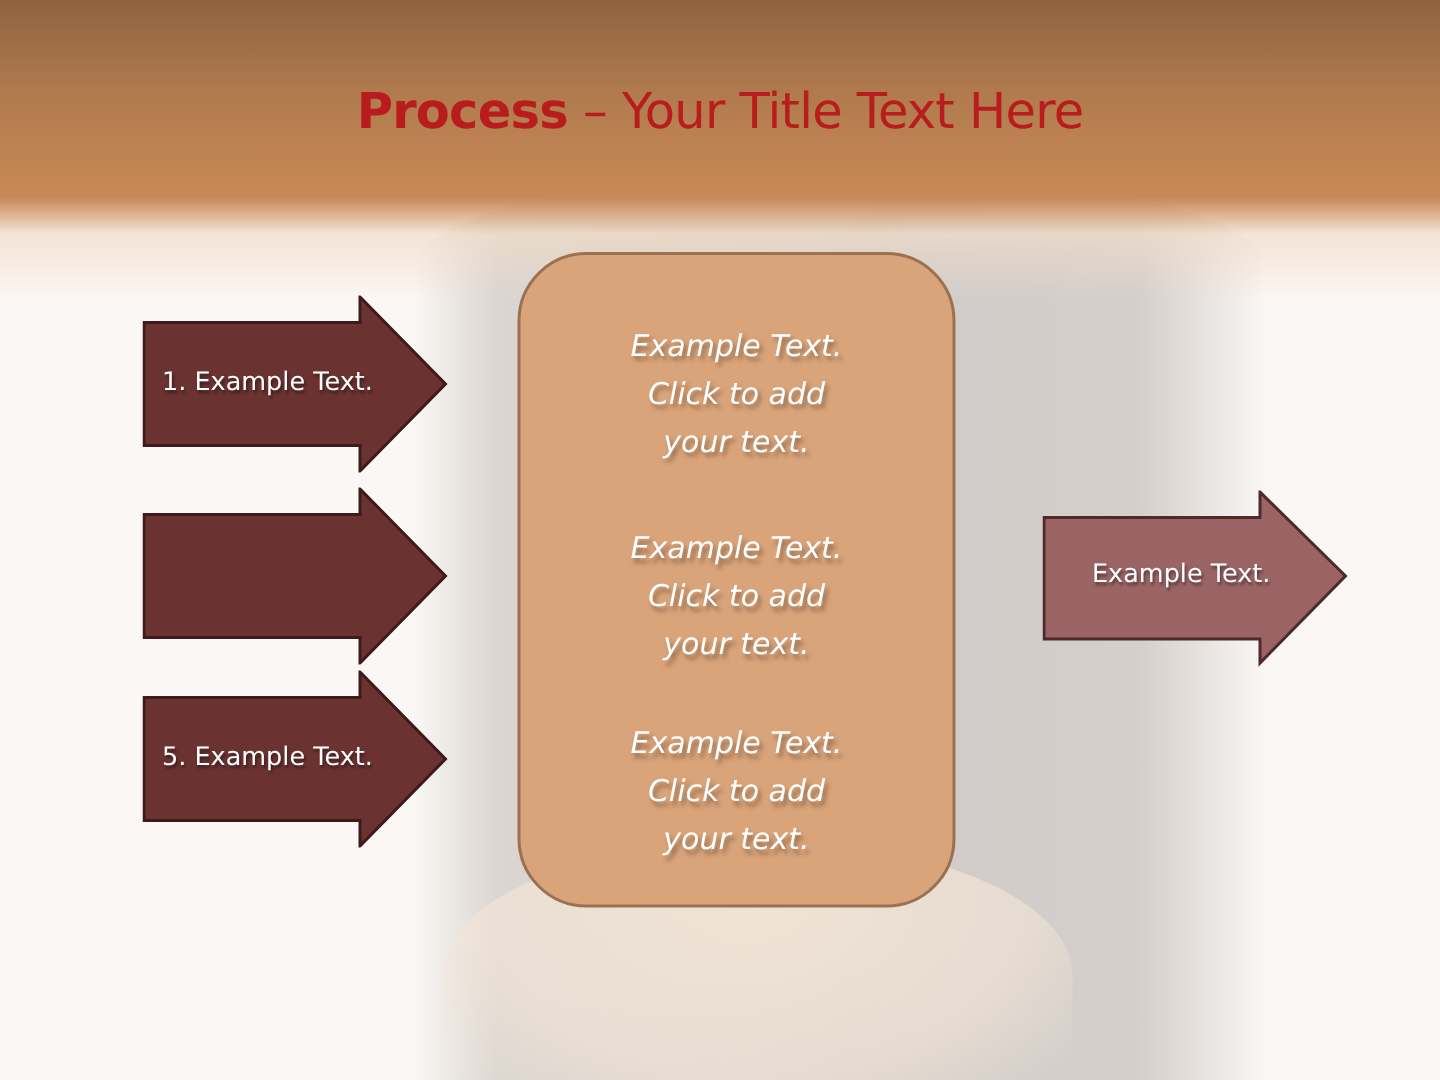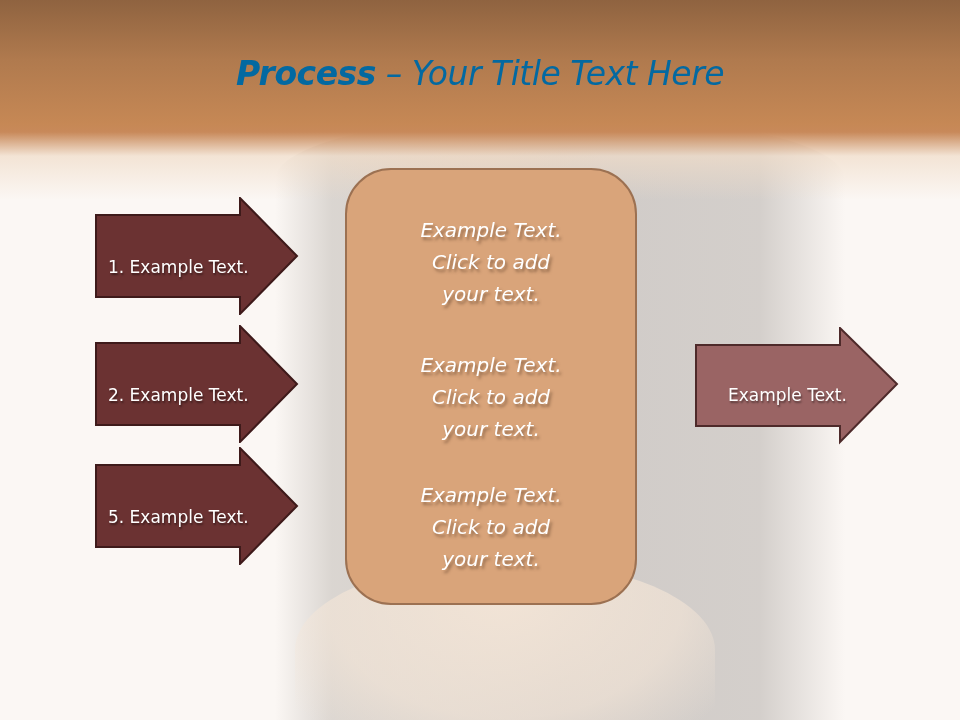--- a/index.html
+++ b/index.html
@@ -6,25 +6,25 @@
     body { width:960px; height:720px; overflow:hidden; position:relative; background:#fbf7f4; font-family:"Liberation Sans", sans-serif; }
     .bg { position:absolute; inset:0; background:#fbf7f4; }
     .photo { position:absolute; left:275px; top:120px; width:570px; height:600px; }
     .hair { position:absolute; inset:0;
       background: linear-gradient(90deg, rgba(251,247,244,0) 0%, rgba(210,205,200,0.8) 10%, rgba(200,195,192,0.85) 50%, rgba(205,200,196,0.85) 85%, rgba(251,247,244,0) 100%);
       border-radius: 40% 40% 0 0 / 10% 10% 0 0; }
     .face { position:absolute; left:30px; top:0; width:310px; height:90px; background:radial-gradient(ellipse at 50% 0%, rgba(232,205,185,0.7), rgba(232,205,185,0) 70%); }
     .shoulder { position:absolute; left:20px; top:440px; width:420px; height:180px; background:radial-gradient(ellipse at 50% 20%, rgba(245,230,215,0.9), rgba(245,230,215,0.6) 60%, rgba(245,230,215,0) 90%); border-radius:50% 50% 0 0; }
     .header { position:absolute; left:0; top:0; width:960px; height:200px;
       background: linear-gradient(180deg, #8f6340 0%, #b07a4e 30%, #c68855 62%, #c8895a 66%, rgba(240,220,200,0.7) 78%, rgba(251,247,244,0) 100%); }
-    .title { position:absolute; left:0; top:52px; width:960px; text-align:center; color:#0369a1; font-size:33px; line-height:44px; font-family:"DejaVu Sans", sans-serif; letter-spacing:-0.5px;font-style:italic; }
+    .title { position:absolute; left:0; top:52px; width:960px; text-align:center; color:#b91c1c; font-size:33px; line-height:44px; font-family:"DejaVu Sans", sans-serif; letter-spacing:-0.5px; }
     .title .bold { font-weight:bold; }
     .arrow { position:absolute; }
     .arrow svg { position:absolute; left:0; top:0; }
-    .arrow .label { position:absolute; left:0; top:0; color:#fff; font-size:17px; font-family:"DejaVu Sans", sans-serif; text-shadow:1px 2px 2px rgba(0,0,0,0.45); white-space:nowrap;margin-top:12px; }
+    .arrow .label { position:absolute; left:0; top:0; color:#fff; font-size:17px; font-family:"DejaVu Sans", sans-serif; text-shadow:1px 2px 2px rgba(0,0,0,0.45); white-space:nowrap; }
     .center-box { position:absolute; left:345px; top:168px; width:292px; height:437px; background:#d9a47a; border:2px solid #9c7152; border-radius:46px; box-sizing:border-box; }
     .block { position:absolute; left:0; width:100%; text-align:center; color:#fff; font-style:italic; font-size:20px; line-height:32px; font-family:"DejaVu Sans", sans-serif; text-shadow:2px 3px 3px rgba(90,60,40,0.55); }
     .block span { display:block; }
   </style>
 </head>
 <body>
 
 <div class="bg"></div>
 
 <div class="photo">
@@ -43,21 +43,20 @@
   <svg width="205" height="118">
     <polygon points="1,18 145,18 145,1 202,59 145,117 145,100 1,100" fill="#6b3232" stroke="#3e1a1a" stroke-width="2"></polygon>
   </svg>
   <div class="label" style="left:13px; top:48px;">1. Example Text.</div>
 </div>
 
 <div class="arrow" style="left:95px; top:325px; width:205px; height:118px;">
   <svg width="205" height="118">
     <polygon points="1,18 145,18 145,1 202,59 145,117 145,100 1,100" fill="#6b3232" stroke="#3e1a1a" stroke-width="2"></polygon>
   </svg>
-  <div class="label" style="left:13px; top:48px;">2. Example Text.</div>
 </div>
 
 <div class="arrow" style="left:95px; top:447px; width:205px; height:118px;">
   <svg width="205" height="118">
     <polygon points="1,18 145,18 145,1 202,59 145,117 145,100 1,100" fill="#6b3232" stroke="#3e1a1a" stroke-width="2"></polygon>
   </svg>
   <div class="label" style="left:13px; top:48px;">5. Example Text.</div>
 </div>
 
 <div class="center-box">

